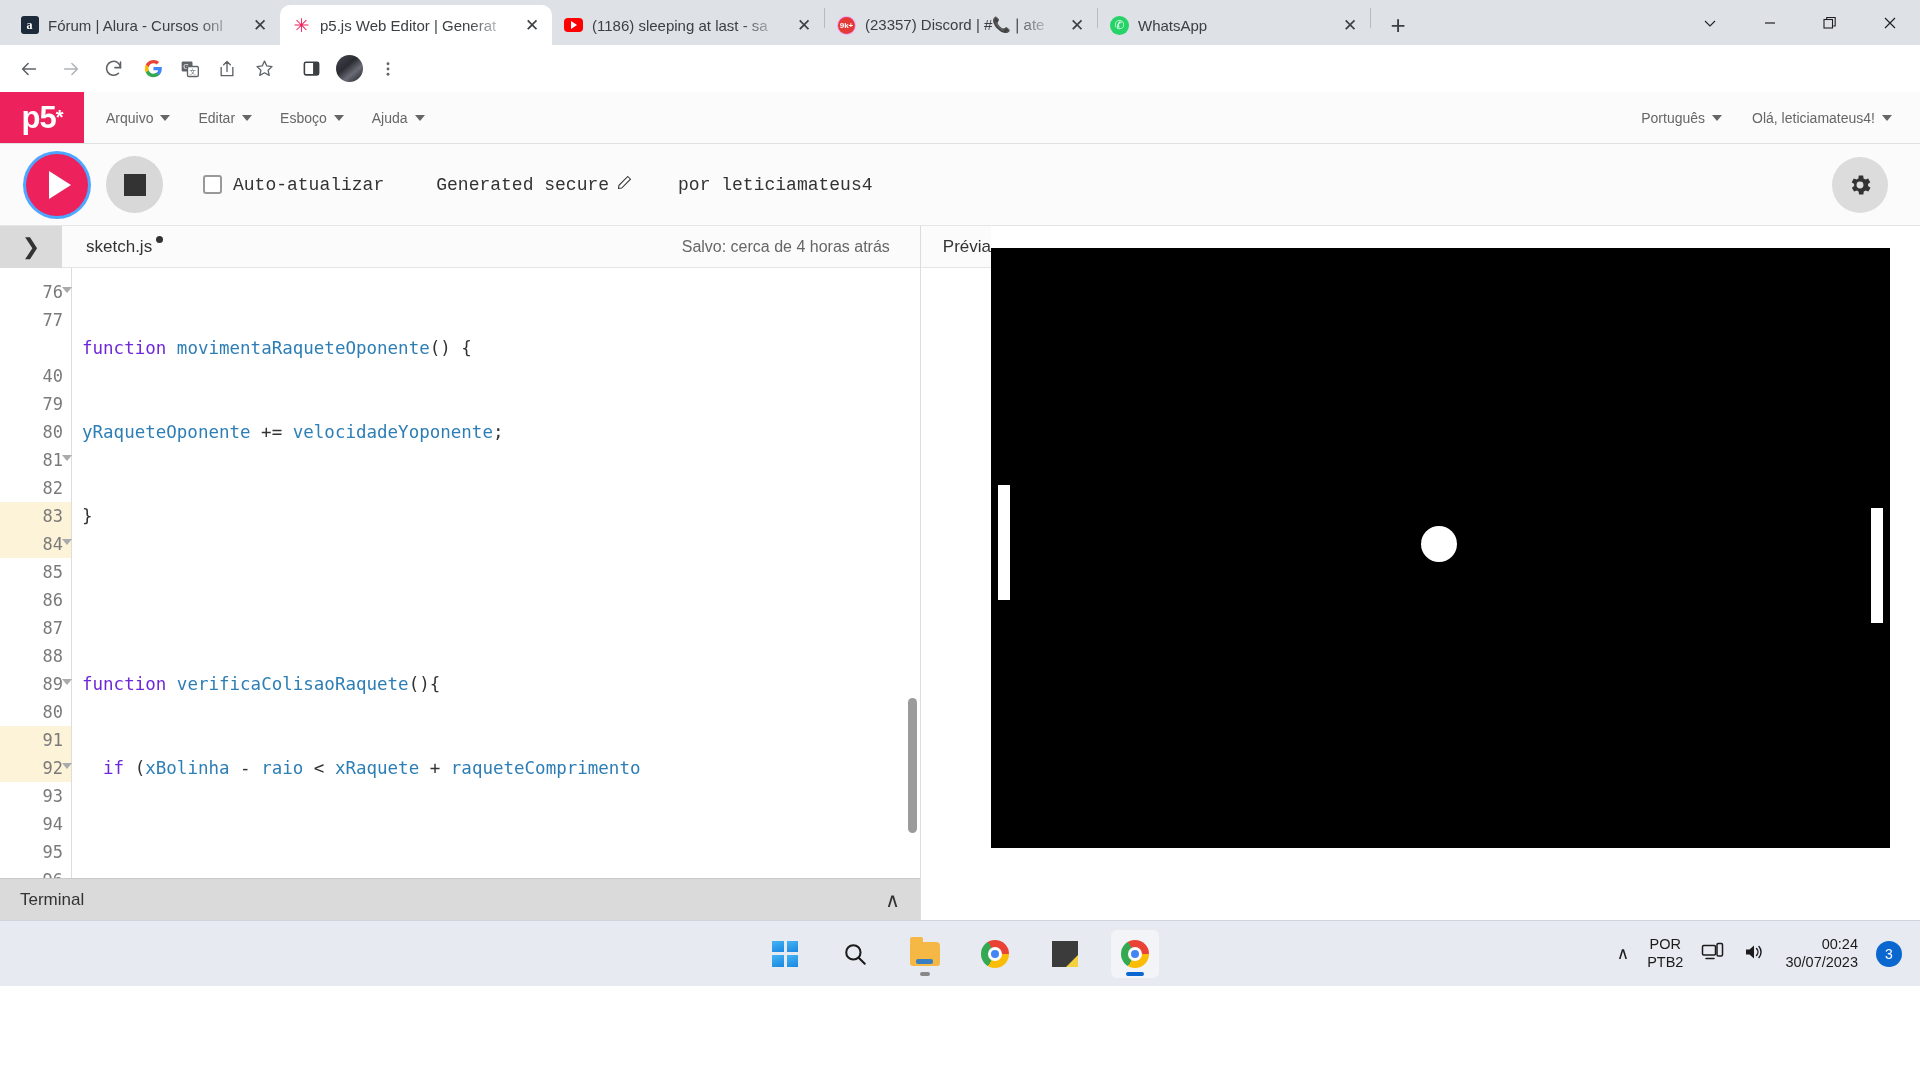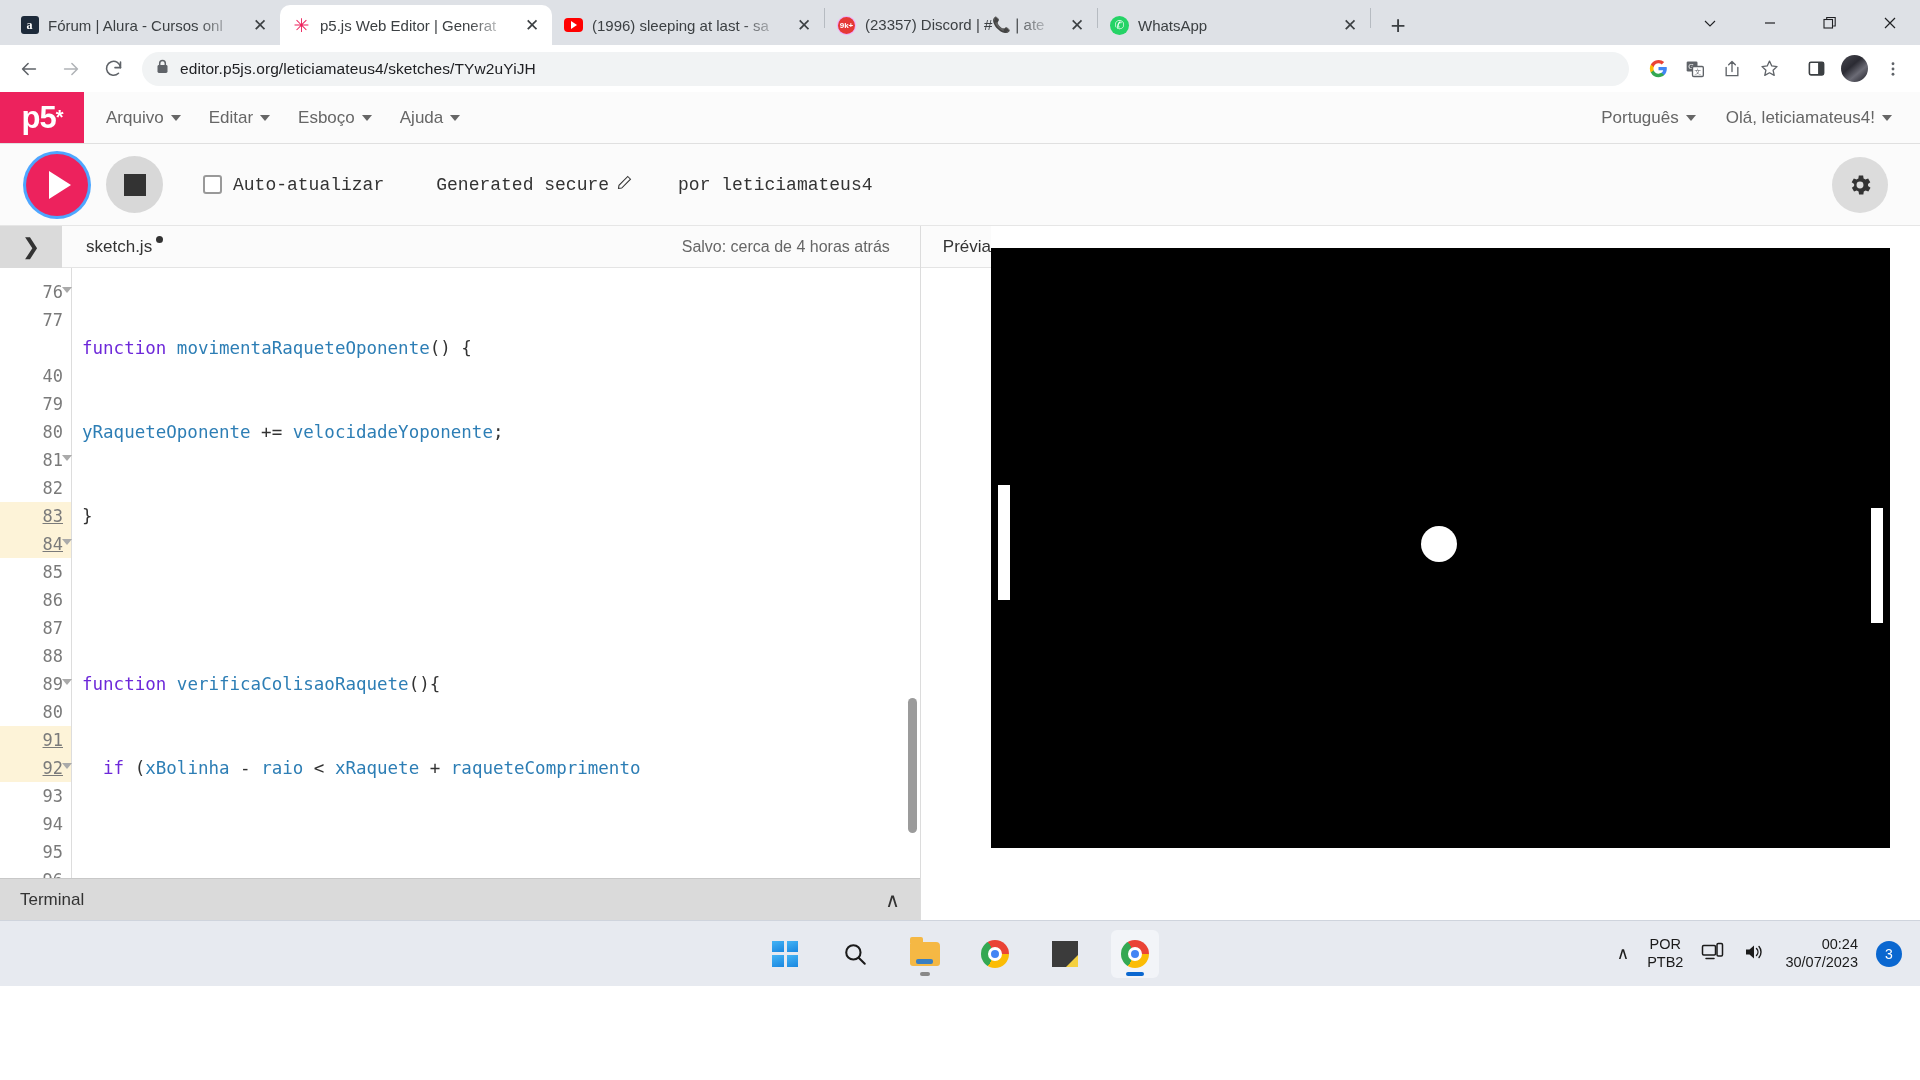--- a/index.html
+++ b/index.html
@@ -86,21 +86,21 @@
     height:52px;background:#fbfbfb;border-bottom:1px solid #e0e0e0;
     display:flex;align-items:stretch;
   }
   .p5-logo{
     width:84px;background:#ed225d;color:#fff;display:flex;align-items:center;
     justify-content:center;font-size:31px;font-weight:bold;letter-spacing:-1px;
     font-family:"Liberation Sans",sans-serif;
   }
   .p5-logo sup{ font-size:20px; vertical-align:super; }
   .p5-menu{ display:flex;align-items:center;padding-left:22px;gap:28px; }
-  .p5-menu-item{ font-size:17px;color:#666;display:flex;align-items:center;gap:7px; }
+  .p5-menu-item{ font-size:14px;color:#666;display:flex;align-items:center;gap:7px; }
   .caret{ width:0;height:0;border-left:5px solid transparent;border-right:5px solid transparent;
     border-top:6px solid #666; display:inline-block; }
   .p5-nav-right{ margin-left:auto;display:flex;align-items:center;gap:30px;padding-right:28px; }
 
   .p5-toolbar{
     height:82px;background:#fbfbfb;border-bottom:1px solid #e6e6e6;
     display:flex;align-items:center;padding:0 26px;gap:18px;position:relative;font-family:Liberation Mono, monospace;
   }
   .btn-play{
     width:62px;height:62px;border-radius:50%;background:#ed225d;
@@ -139,21 +139,21 @@
   .filename .dot{ position:absolute;top:-1px;right:-11px;width:7px;height:7px;
     border-radius:50%;background:#333; }
   .saved{ margin-left:auto;margin-right:30px;font-size:16px;color:#666; }
 
   .code-area{ flex:1;display:flex;background:#fff;overflow:hidden;position:relative; }
   .gutter{
     width:72px;background:#fff;border-right:1px solid #ddd;padding-top:10px;flex-shrink:0;
     font-family:"DejaVu Sans Mono",monospace;font-size:17px;color:#7a7a7a;text-align:right;
   }
   .gl{ height:28px;line-height:28px;padding-right:8px;position:relative;white-space:nowrap; }
-  .gl.hl{ background:#fdf3d8;text-decoration:underline; }
+  .gl.hl{ background:#fdf3d8; }
   .gl .fold{ position:absolute;right:-1px;top:9px;width:0;height:0;
     border-left:5px solid transparent;border-right:5px solid transparent;border-top:6px solid #aaa; }
   .code{
     flex:1;padding-top:10px;padding-left:10px;
     font-family:"DejaVu Sans Mono",monospace;font-size:17.5px;line-height:28px;
     color:#333;overflow:hidden;white-space:pre;position:relative;
   }
   .cl{ height:28px;line-height:28px; }
   .cl.h2{ height:56px; }
   .k-kw{ color:#6d28d9; }
@@ -232,21 +232,21 @@
         <span class="fav-p5">✳</span>
       </span>
     <span class="tab-title">p5.js Web Editor | Generat</span>
     <span class="tab-close">✕</span>
   </div>
 
   <div class="tab inactive">
     <span class="tab-fav">
         <span class="fav-yt"></span>
       </span>
-    <span class="tab-title">(1996) sleeping at last - sa</span>
+    <span class="tab-title">(1186) sleeping at last - sa</span>
     <span class="tab-close">✕</span>
   </div>
 
   <div class="tab-sep"></div>
 
   <div class="tab inactive">
     <span class="tab-fav">
       <span class="fav-dc">
           <span class="badge">9k+</span>
         </span>
@@ -305,29 +305,20 @@
         <path d="M5 12h14M13 6l6 6-6 6" stroke="#b0b3b7" stroke-width="1.7" fill="none" stroke-linecap="round" stroke-linejoin="round"></path>
       </svg>
   </div>
   <div class="nav-btn">
     <svg width="21" height="21" viewBox="0 0 24 24">
         <path d="M20 11a8 8 0 10-2.3 6.4" stroke="#5f6368" stroke-width="1.8" fill="none" stroke-linecap="round"></path>
         <path d="M20 4.5V11h-6.3" stroke="#5f6368" stroke-width="1.8" fill="none" stroke-linecap="round" stroke-linejoin="round"></path>
       </svg>
   </div>
 
-  <div class="omnibox">
-    <span>
-      <svg width="13" height="15" viewBox="0 0 13 15">
-          <rect x="1.5" y="6" width="10" height="8" rx="1.4" fill="#5f6368"></rect>
-          <path d="M3.7 6V4.2a2.8 2.8 0 015.6 0V6" stroke="#5f6368" stroke-width="1.5" fill="none"></path>
-        </svg>
-    </span>
-    <span class="omni-url">editor.p5js.org/leticiamateus4/sketches/TYw2uYiJH</span>
-  </div>
 
   <div class="tb-icons">
     <div class="tb-ico">
       <svg width="19" height="19" viewBox="0 0 24 24">
         <path fill="#4285F4" d="M22.5 12.2c0-.8-.07-1.5-.2-2.2H12v4.2h5.9a5 5 0 01-2.2 3.3v2.8h3.6c2.1-2 3.2-4.9 3.2-8.1z"></path>
         <path fill="#34A853" d="M12 23c2.9 0 5.4-1 7.2-2.7l-3.6-2.8c-1 .67-2.3 1.06-3.6 1.06-2.8 0-5.2-1.9-6-4.4H2.3v2.9A11 11 0 0012 23z"></path>
         <path fill="#FBBC05" d="M6 14.2a6.6 6.6 0 010-4.2V7.1H2.3a11 11 0 000 9.9L6 14.2z"></path>
         <path fill="#EA4335" d="M12 5.4c1.6 0 3 .55 4.1 1.6l3.1-3.1A11 11 0 002.3 7.1L6 10a6.6 6.6 0 016-4.6z"></path>
       </svg>
     </div>

